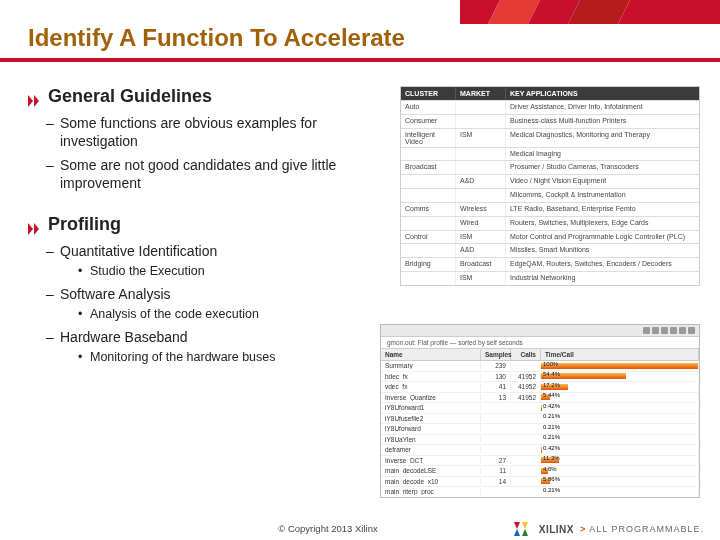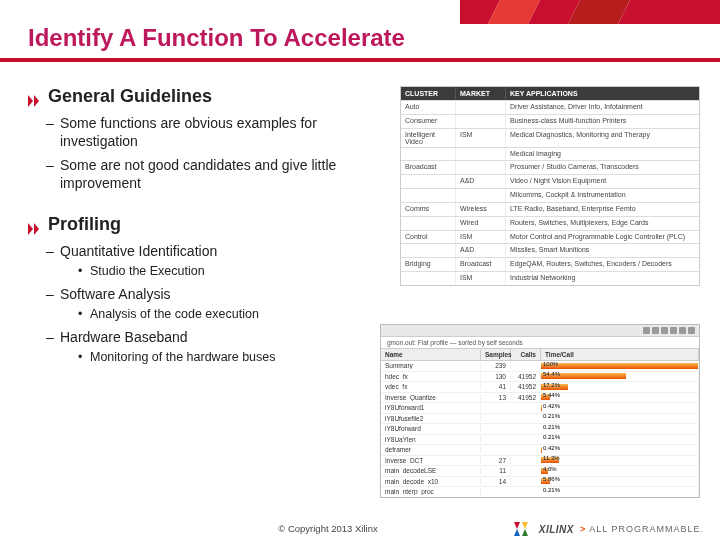--- a/index.html
+++ b/index.html
@@ -1,20 +1,20 @@
 <!DOCTYPE html>
 <html><head>
 <meta charset="utf-8">
 <style>
   * { box-sizing: border-box; margin: 0; padding: 0; }
   html, body { width: 720px; height: 540px; font-family: Arial, Helvetica, sans-serif; background: #fff; }
   .slide { position: relative; width: 720px; height: 540px; overflow: hidden; }
   .geo-band { position: absolute; top: 0; right: 0; width: 260px; height: 24px; }
   .geo-band svg { width: 260px; height: 24px; display: block; }
-  .title { position: absolute; top: 24px; left: 28px; font-size: 24px; font-weight: bold; color: #be185d; }
+  .title { position: absolute; top: 24px; left: 28px; font-size: 24px; font-weight: bold; color: #a16207; }
   .red-rule { position: absolute; top: 58px; left: 0; width: 720px; height: 4px; background: #c8102e; }
   .content { position: absolute; top: 86px; left: 28px; width: 350px; }
   .sec { margin-bottom: 22px; }
   .sec-hdr { display: flex; align-items: flex-end; margin-bottom: 8px; }
   .chev { display: inline-block; margin-right: 6px; }
   .chev svg { display: block; }
   .sec-title { font-size: 18px; font-weight: bold; color: #222; }
   ul.dash { list-style: none; padding-left: 18px; }
   ul.dash > li { position: relative; font-size: 14px; color: #222; margin: 7px 0; padding-left: 14px; line-height: 1.25; }
   ul.dash > li::before { content: "–"; position: absolute; left: 0; top: 0; }
@@ -43,21 +43,21 @@
   .pc2 { width: 30px; flex: none; text-align: right; }
   .pc3 { flex: 1; }
   .prof-body { flex: 1; overflow: hidden; background: #fff; }
   .prow { display: flex; border-bottom: 1px solid #f0f0f0; align-items: center; height: 10.5px; }
   .prow > div { padding: 0 4px; border-right: 1px solid #f0f0f0; overflow: hidden; white-space: nowrap; color: #333; }
   .bar-cell { position: relative; height: 8px; }
   .bar-fill { position: absolute; top: 1px; left: 0; height: 6px; background: linear-gradient(#ffb74d, #e65100); }
   .pct-lbl { position: absolute; left: 2px; top: -1px; font-size: 6px; color: #000; text-shadow: 0 0 2px #fff; }
   .footer { position: absolute; bottom: 6px; left: 0; width: 656px; display: flex; align-items: center; justify-content: center; font-size: 9.5px; color: #444; }
   .brand { position: absolute; bottom: 4px; right: 16px; display: flex; align-items: center; gap: 6px; }
-  .brand-logo { display: flex; align-items: center; gap: 11px; font-style: italic; }
+  .brand-logo { display: flex; align-items: center; gap: 11px; }
   .brand-name { font-size: 10px; font-weight: bold; color: #4a4a4a; letter-spacing: 0.5px; }
   .tagline { font-size: 9px; letter-spacing: 1px; color: #666; }
   .tag-sep { color: #e65100; font-weight: bold; }
 </style>
 </head>
 <body>
 
 <div class="slide">
 
   <div class="geo-band">

